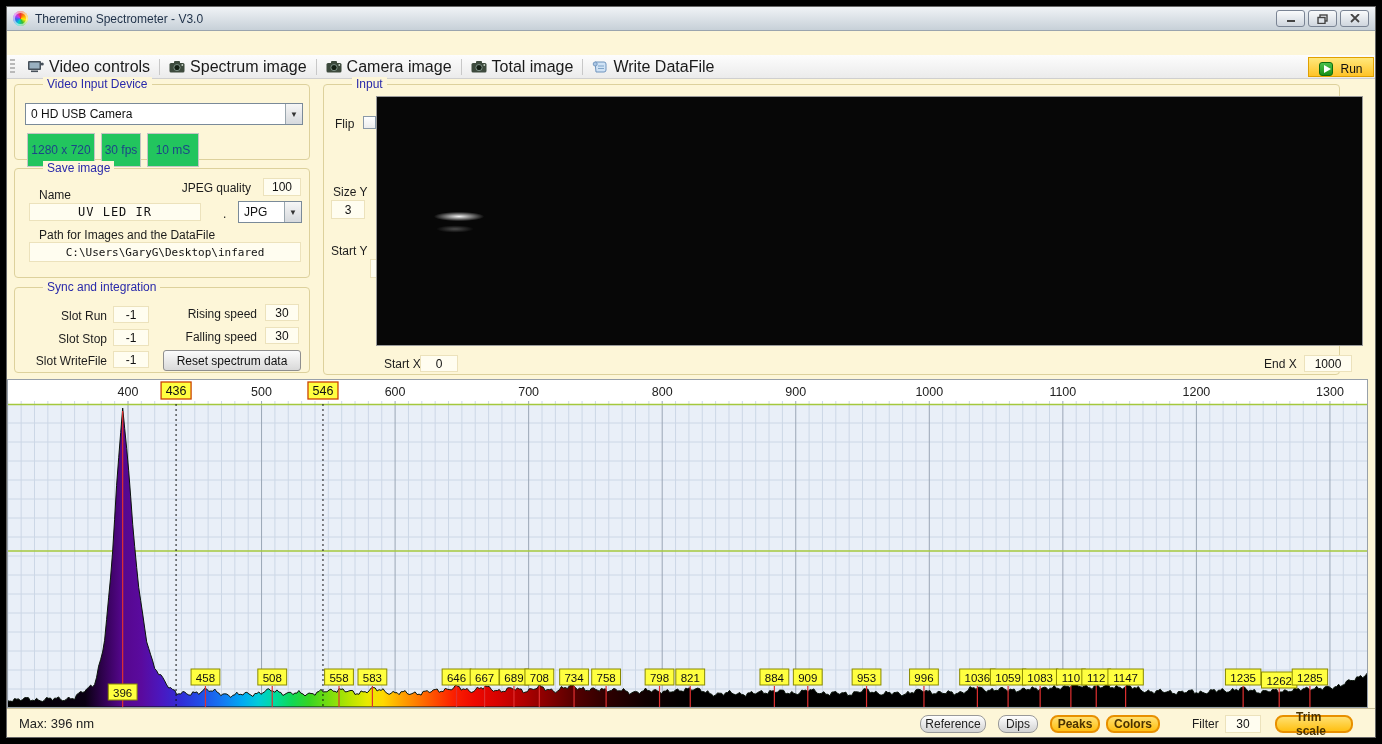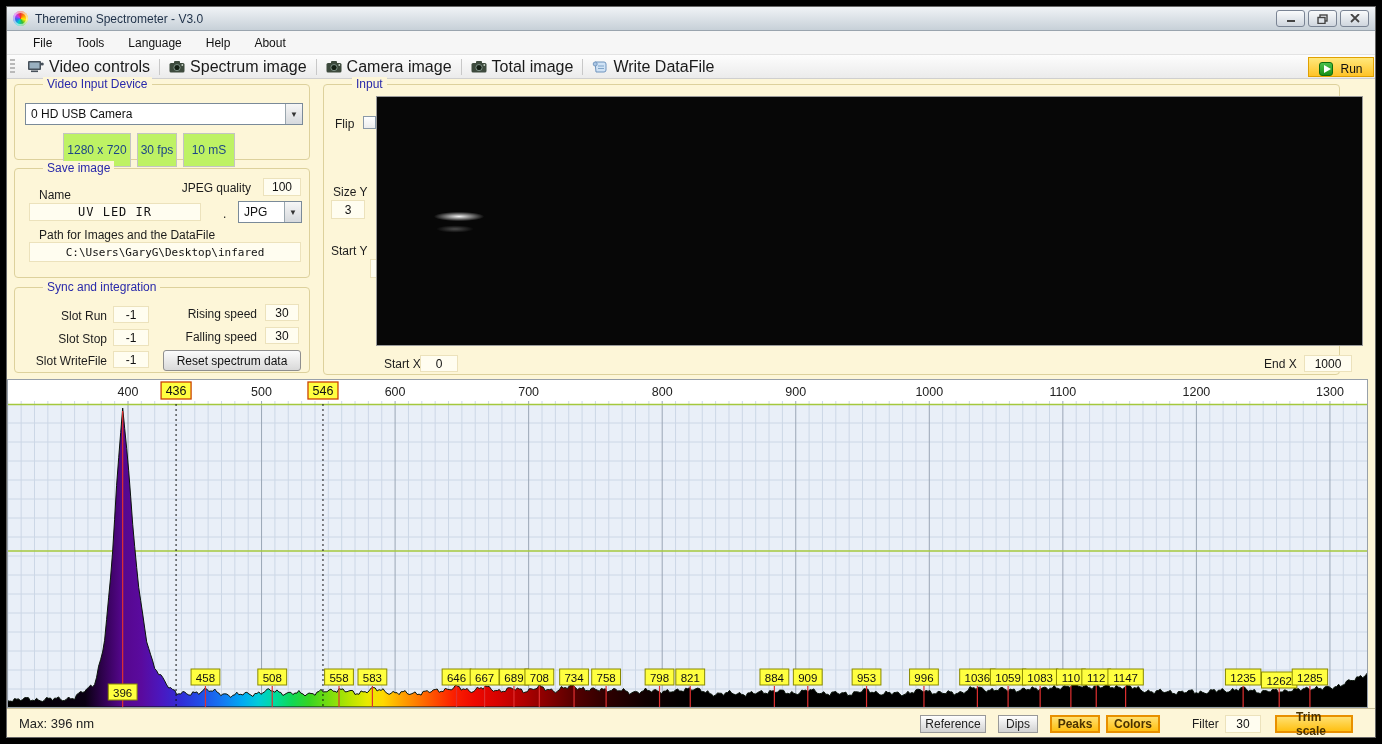--- a/index.html
+++ b/index.html
@@ -42,43 +42,43 @@
 
   
   .client{position:absolute;left:0;top:72px;width:100%;height:658px;background:#fdf6d8;}
 
   .groupbox{position:absolute;border:1px solid #ddd19c;border-radius:4px;}
   .legend{position:absolute;top:-8px;left:8px;background:#fdf6d8;padding:0 4px;font-size:12px;color:#2929aa;line-height:14px;margin-left:20px;}
   .lbl{position:absolute;font-size:12px;color:#1c1c1c;white-space:nowrap;}
   .fld{position:absolute;background:#fffdf0;border:1px solid #ece2bc;font-size:12px;color:#111;
     display:flex;align-items:center;justify-content:center;}
   .fld.mono{font-family:"DejaVu Sans Mono",monospace;letter-spacing:1px;}
-  .chipbtn{position:absolute;background:#bef264;border:1px solid #c4c4c4;font-size:12px;color:#1c4587;
-    display:flex;align-items:center;justify-content:center;height:34px;margin-left:36px;}
+  .chipbtn{position:absolute;background:#22c55e;border:1px solid #c4c4c4;font-size:12px;color:#1c4587;
+    display:flex;align-items:center;justify-content:center;height:34px;}
   .combo{position:absolute;background:#fff;border:1px solid #7a8a99;display:flex;align-items:center;font-size:12px;color:#111;}
   .combo .txt{flex:1;padding-left:5px;white-space:nowrap;overflow:hidden;}
   .combo .arrow{width:17px;align-self:stretch;border-left:1px solid #9aa6ae;
     background:linear-gradient(#f6f6f6,#d6d9dd);display:flex;align-items:center;justify-content:center;
     font-size:8px;color:#333;}
   .pushbtn{position:absolute;border:1px solid #8f8f8f;border-radius:3px;
     background:linear-gradient(#fbfbfb,#d9d9d9);font-size:12px;color:#111;
     display:flex;align-items:center;justify-content:center;}
   .checkbox{position:absolute;width:13px;height:13px;background:linear-gradient(#fff,#ececec);border:1px solid #8a99a8;}
 
   
   .camview{position:absolute;left:52px;top:11px;width:987px;height:250px;background:#070707;border:1px solid #9a9a9a;overflow:hidden;}
   .streak{position:absolute;border-radius:50%;}
 
   
   .chartwrap{position:absolute;left:0;top:300px;width:1361px;height:329px;background:#fff;}
 
   
   .statusbar{position:absolute;left:0;top:629px;width:100%;height:29px;background:#fdf6d8;border-top:1px solid #c9c09a;}
   .statusbar .maxlbl{position:absolute;left:12px;top:7px;font-size:13px;color:#222;}
-  .sbtn{position:absolute;top:6px;height:18px;border-radius:0;font-size:12px;
+  .sbtn{position:absolute;top:6px;height:18px;border-radius:8px;font-size:12px;
     display:flex;align-items:center;justify-content:center;padding:0 19px;}
   .sbtn.gray{background:linear-gradient(#ffffff,#d2d2d2);border:1px solid #999;color:#222;}
   .sbtn.yellow{background:linear-gradient(#ffe070,#ffc012);border:2px solid #e89000;color:#4a3200;font-weight:bold;}
 </style>
 </head>
 <body>
 
 <div class="stage">
   <div class="window">
 
@@ -98,27 +98,20 @@
           </svg>
         </button>
         <button class="winbtn">
           <svg width="10" height="9">
             <path d="M1,0 L9,8 M9,0 L1,8" stroke="#444" stroke-width="1.8"></path>
           </svg>
         </button>
       </span>
     </div>
 
-    <div class="menubar">
-      <span class="menu-item">File</span>
-      <span class="menu-item">Tools</span>
-      <span class="menu-item">Language</span>
-      <span class="menu-item">Help</span>
-      <span class="menu-item">About</span>
-    </div>
 
     <div class="toolbar">
       <span class="grip"></span>
       <span class="tb-item">
         <svg width="17" height="13">
           <rect x="1" y="1" width="13" height="9" rx="1" fill="#46505a"></rect>
           <rect x="2.5" y="2.5" width="10" height="6" fill="#9ab0c0"></rect>
           <rect x="4" y="10.5" width="7" height="1.6" fill="#46505a"></rect>
           <circle cx="15.2" cy="4" r="1.6" fill="#46505a"></circle>
         </svg>

